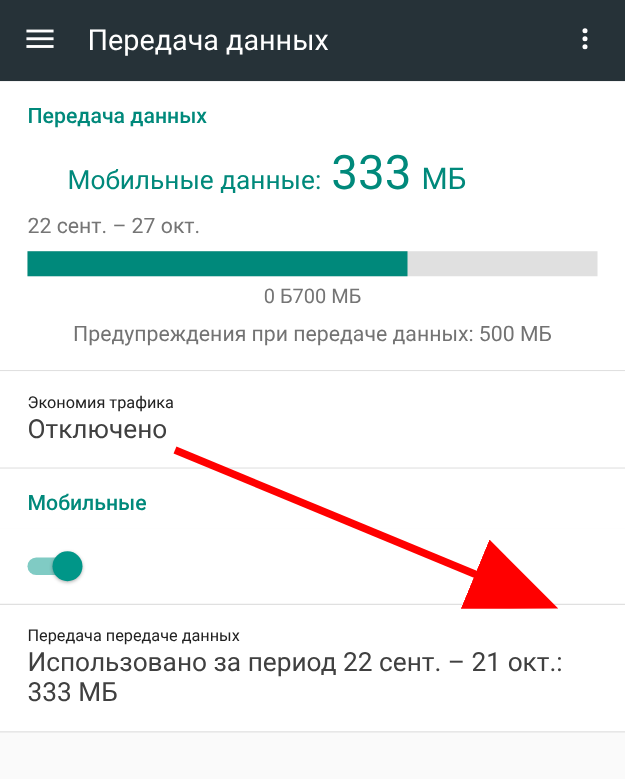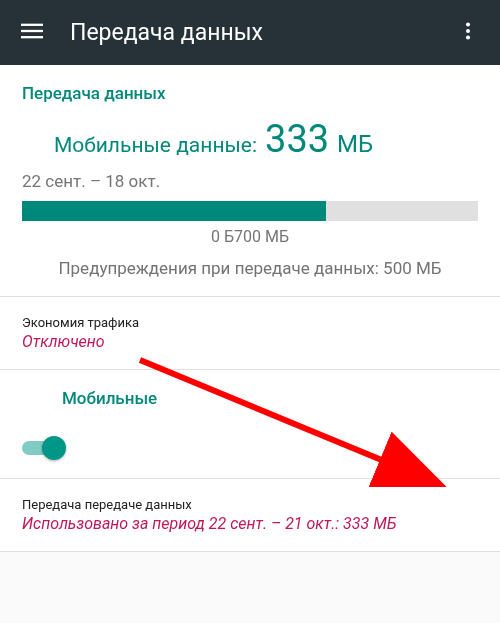--- a/index.html
+++ b/index.html
@@ -100,29 +100,28 @@
     display: flex;
     align-items: center;
     justify-content: space-between;
   }
   .row-text .primary {
     font-size: 13px;
     color: #212121;
     margin-bottom: 2px;
   }
   .row-text .secondary {
-    font-size: 16px;
-    color: #be185d;
-    font-style: italic;
+    font-size: 21px;
+    color: #404040;
   }
   .header-row {
     background: #fff;
     padding: 18px 22px 10px 22px;
   }
-  .header-row .section-header { margin-bottom: 0; margin-left: 40px; }
+  .header-row .section-header { margin-bottom: 0; }
   .toggle {
     width: 44px;
     height: 24px;
     position: relative;
     cursor: pointer;
   }
   .toggle-track {
     position: absolute;
     top: 5px;
     left: 0;
@@ -172,21 +171,21 @@
   </div>
 </div>
 
 <div class="section">
   <div class="section-header">Передача данных</div>
   <div class="usage-line">
     <span class="usage-label">Мобильные данные:</span>
     <span class="usage-value">333</span>
     <span class="usage-unit">МБ</span>
   </div>
-  <div class="date-range">22 сент. – 18 окт.</div>
+  <div class="date-range">22 сент. – 27 окт.</div>
   <div class="progress-bar">
     <div class="progress-fill"></div>
   </div>
   <div class="progress-labels">
     <span>0 Б</span>
     <span>700 МБ</span>
   </div>
   <div class="warning-text">Предупреждения при передаче данных: 500 МБ</div>
 </div>
 

